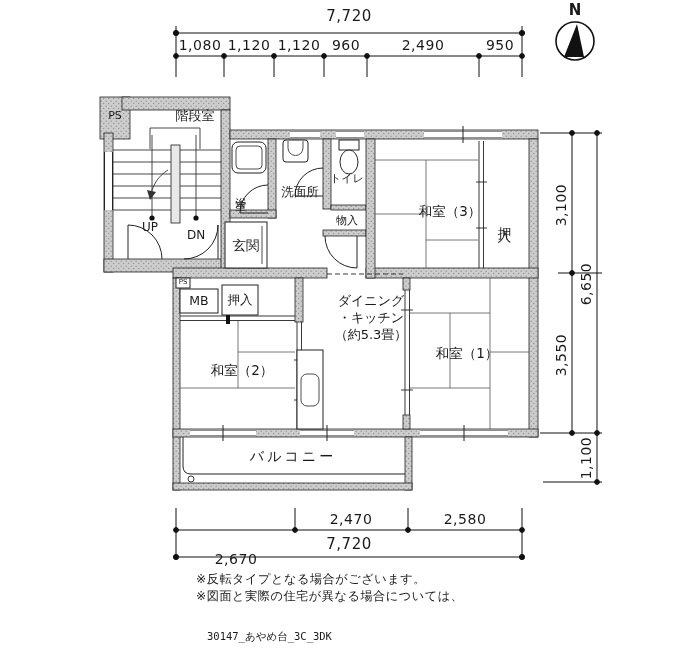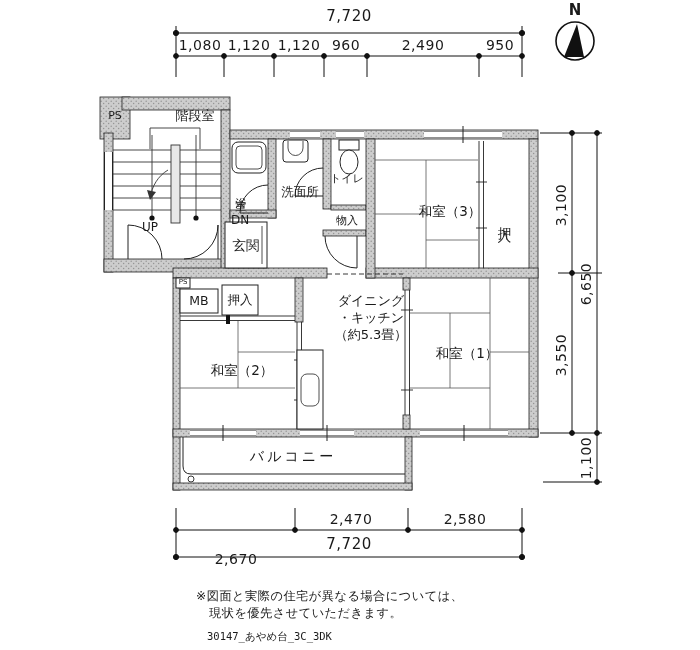--- a/index.html
+++ b/index.html
@@ -274,21 +274,21 @@
 
   <g>
     <circle cx="575" cy="41" r="19" fill="none" stroke="#111" stroke-width="1.6"></circle>
     <polygon points="577,24 564,57 584,57" fill="#111"></polygon>
   </g>
 </svg>
 
   <div class="lbl fs13" style="left:177px;top:116px;">階段室</div>
   <div class="lbl fs11" style="left:115px;top:116px;">PS</div>
   <div class="lbl fs12" style="left:150px;top:227px;">UP</div>
-  <div class="lbl fs12" style="left:196px;top:220px;margin-left:44px;">DN</div>
+  <div class="lbl fs12" style="left:196px;top:235px;">DN</div>
   <div class="lbl fs11 vert" style="left:240px;top:191px;">浴室</div>
   <div class="lbl fs125" style="left:300px;top:192px;">洗面所</div>
   <div class="lbl fs11" style="left:347px;top:179px;">トイレ</div>
   <div class="lbl fs11" style="left:347px;top:221px;">物入</div>
   <div class="lbl fs135" style="left:246px;top:245px;">玄関</div>
   <div class="lbl fs135" style="left:430px;top:211px;margin-left:20px;">和室（3）</div>
   <div class="lbl fs135 vert" style="left:505px;top:218px;">押入</div>
   <div class="lbl fs7" style="left:183px;top:283px;">PS</div>
   <div class="lbl fs125" style="left:199px;top:301px;">MB</div>
   <div class="lbl fs125" style="left:240px;top:300px;">押入</div>
@@ -312,17 +312,17 @@
   <div class="lbl fs14 dim" style="left:465px;top:519px;">2,580</div>
   <div class="lbl fs15 dim" style="left:349px;top:545px;">7,720</div>
 
   <div class="lbl fs14 dim rot" style="left:561px;top:205px;">3,100</div>
   <div class="lbl fs14 dim rot" style="left:561px;top:355px;">3,550</div>
   <div class="lbl fs14 dim rot" style="left:586px;top:284px;">6,650</div>
   <div class="lbl fs14 dim rot" style="left:586px;top:458px;">1,100</div>
 
   <div class="lbl fs15 nlbl" style="left:575px;top:11px;">N</div>
 
+  <div class="lbl la note" style="left:196px;top:573px;">※反転タイプとなる場合がございます。</div>
   <div class="lbl la note" style="left:196px;top:590px;">※図面と実際の住宅が異なる場合については、</div>
-  <div class="lbl la note" style="left:209px;top:607px;">現状を優先させていただきます。</div>
   <div class="lbl la footer" style="left:207px;top:631px;">30147_あやめ台_3C_3DK</div>
 
 </div>
 
 </body></html>

